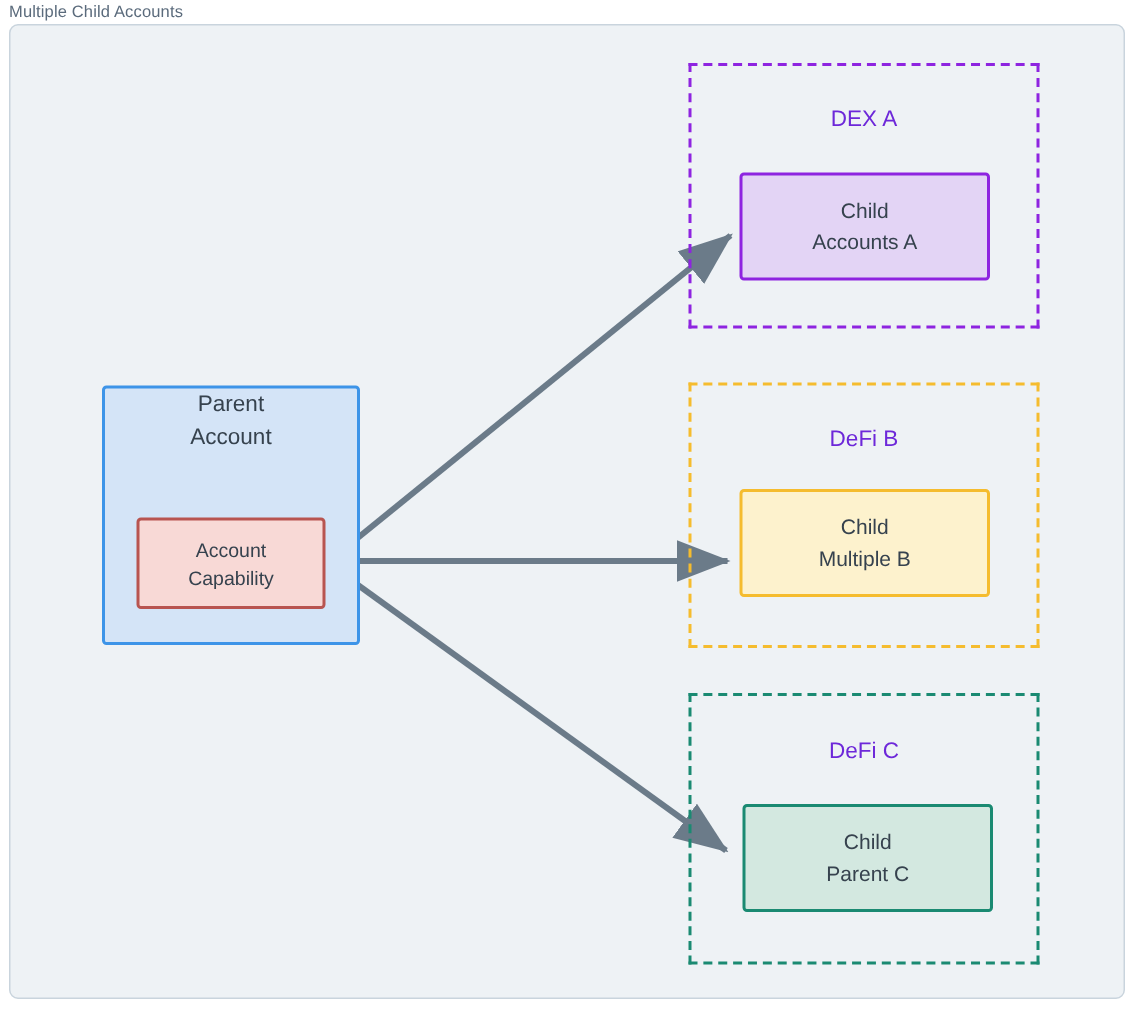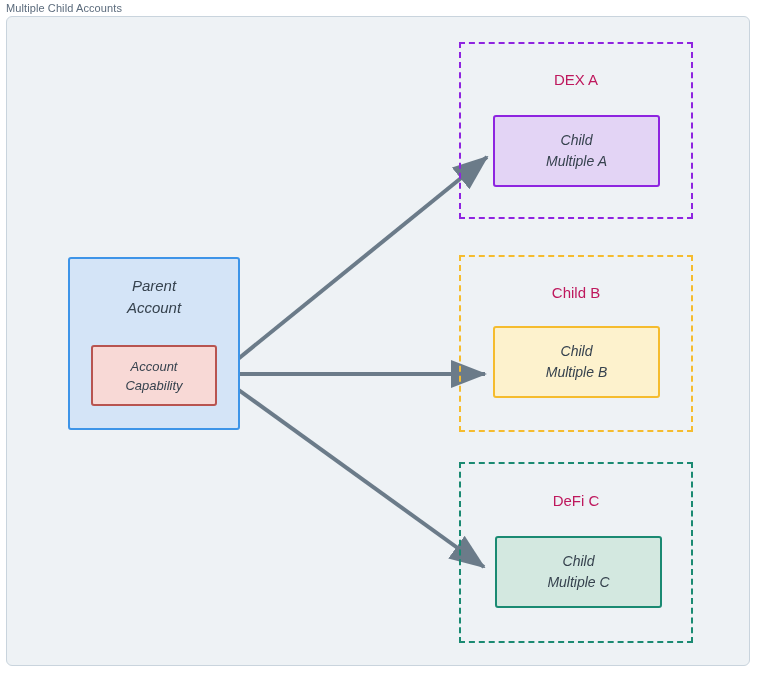--- a/index.html
+++ b/index.html
@@ -45,46 +45,44 @@
   }
   .node {
     position: absolute;
     box-sizing: border-box;
     display: flex;
     flex-direction: column;
     align-items: center;
     justify-content: center;
     color: #36424e;
     text-align: center;
-    font-style: italic;
   }
   .group-region {
     position: absolute;
     box-sizing: border-box;
     background: transparent;
   }
   .group-label {
     position: absolute;
     left: 0;
     right: 0;
     text-align: center;
     font-size: 15px;
-    color: #be185d;
+    color: #6d28d9;
   }
   
   #parent-account {
     left: 68px;
     top: 257px;
     width: 172px;
     height: 173px;
     background: #d4e4f7;
     border: 2px solid #3d94e8;
     border-radius: 3px;
     justify-content: flex-start;
-    padding-top: 16px;
   }
   #parent-account .title-line {
     font-size: 15px;
     line-height: 22px;
   }
   
   #account-capability {
     left: 91px;
     top: 345px;
     width: 126px;
@@ -184,32 +182,32 @@
   <div class="node" id="account-capability">
     <div class="line">Account</div>
     <div class="line">Capability</div>
   </div>
 
   <div class="group-region" id="region-dex-a">
     <div class="group-label">DEX A</div>
   </div>
   <div class="node child-box" id="child-account-a">
     <div class="line">Child</div>
-    <div class="line">Multiple A</div>
+    <div class="line">Accounts A</div>
   </div>
 
   <div class="group-region" id="region-defi-b">
-    <div class="group-label">Child B</div>
+    <div class="group-label">DeFi B</div>
   </div>
   <div class="node child-box" id="child-account-b">
     <div class="line">Child</div>
     <div class="line">Multiple B</div>
   </div>
 
   <div class="group-region" id="region-game-c">
     <div class="group-label">DeFi C</div>
   </div>
   <div class="node child-box" id="child-account-c">
     <div class="line">Child</div>
-    <div class="line">Multiple C</div>
+    <div class="line">Parent C</div>
   </div>
 
 </div>
 
 </body></html>

